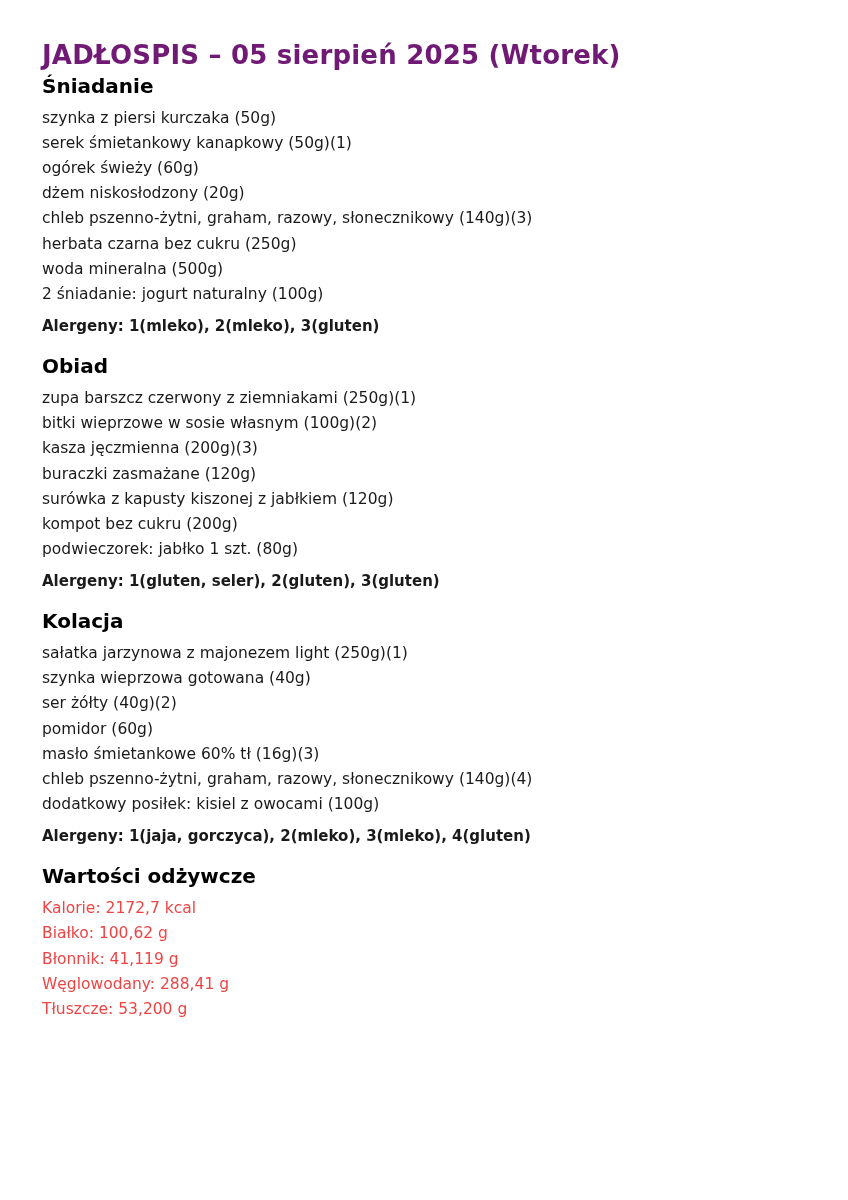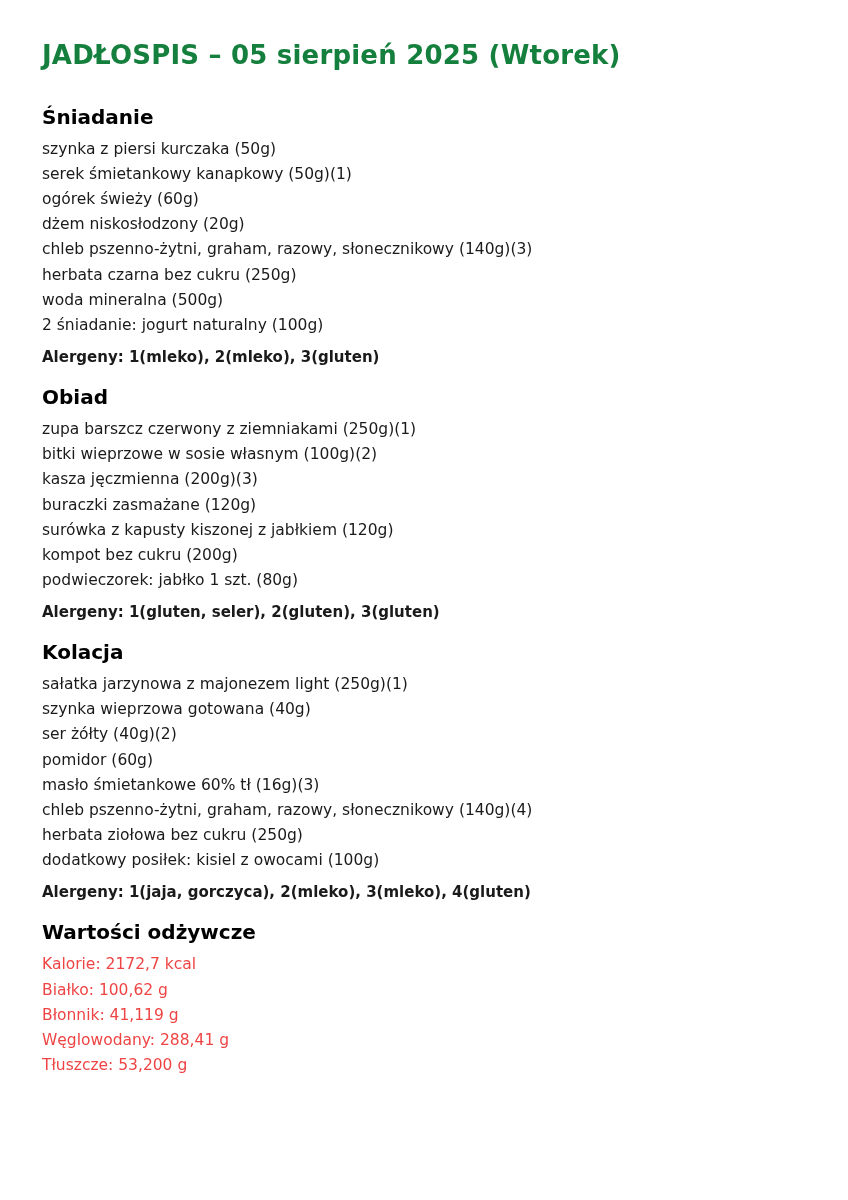--- a/index.html
+++ b/index.html
@@ -17,22 +17,22 @@
     width: 848px;
     min-height: 1200px;
     box-sizing: border-box;
     padding: 40px 42px 30px 42px;
     background: #ffffff;
   }
   .doc-title {
     font-size: 26px;
     font-weight: bold;
     letter-spacing: 0.2px;
-    margin: 0 0 35px 0;
-    color: #15803d;
+    margin: 0 0 4px 0;
+    color: #701a75;
   }
   .section {
     margin: 0 0 16px 0;
   }
   .section-title {
     font-size: 20px;
     font-weight: bold;
     margin: 0 0 8px 0;
     color: #000000;
   }
@@ -106,21 +106,20 @@
 
   <div class="section">
     <h2 class="section-title">Kolacja</h2>
     <ul class="item-list">
       <li>sałatka jarzynowa z majonezem light (250g)(1)</li>
       <li>szynka wieprzowa gotowana (40g)</li>
       <li>ser żółty (40g)(2)</li>
       <li>pomidor (60g)</li>
       <li>masło śmietankowe 60% tł (16g)(3)</li>
       <li>chleb pszenno-żytni, graham, razowy, słonecznikowy (140g)(4)</li>
-      <li>herbata ziołowa bez cukru (250g)</li>
       <li>dodatkowy posiłek: kisiel z owocami (100g)</li>
     </ul>
     <p class="allergens">Alergeny: 1(jaja, gorczyca), 2(mleko), 3(mleko), 4(gluten)</p>
   </div>
 
   <div class="section nutrition-section">
     <h2 class="section-title">Wartości odżywcze</h2>
     <ul class="nutrition-list">
       <li>Kalorie: 2172,7 kcal</li>
       <li>Białko: 100,62 g</li>

